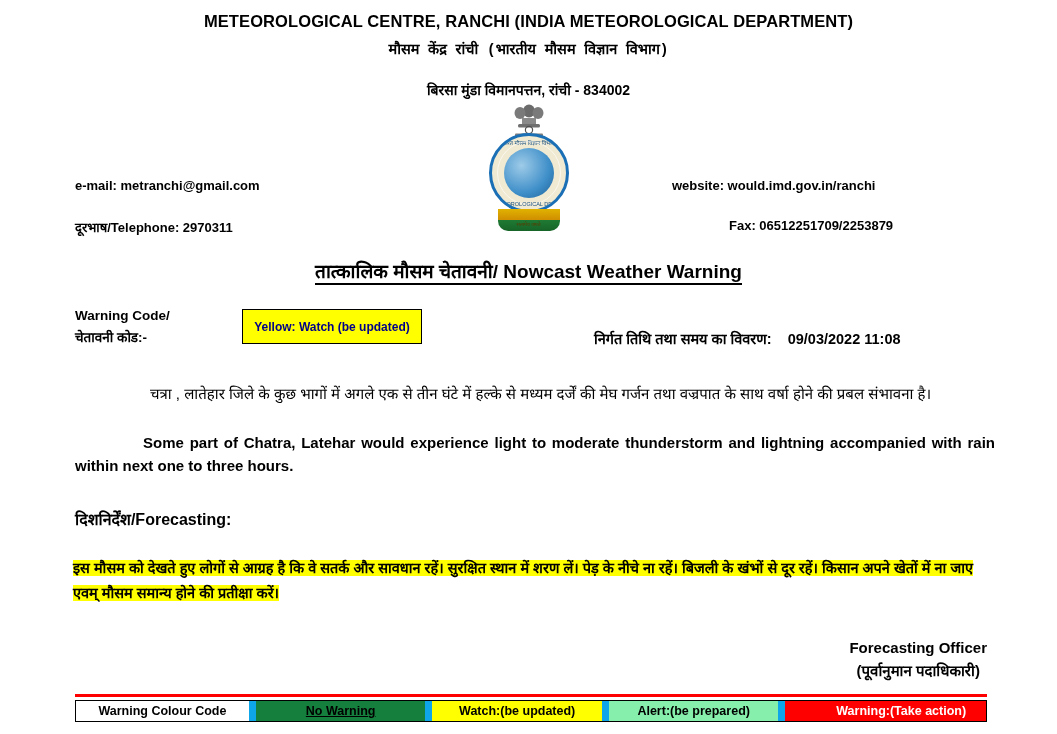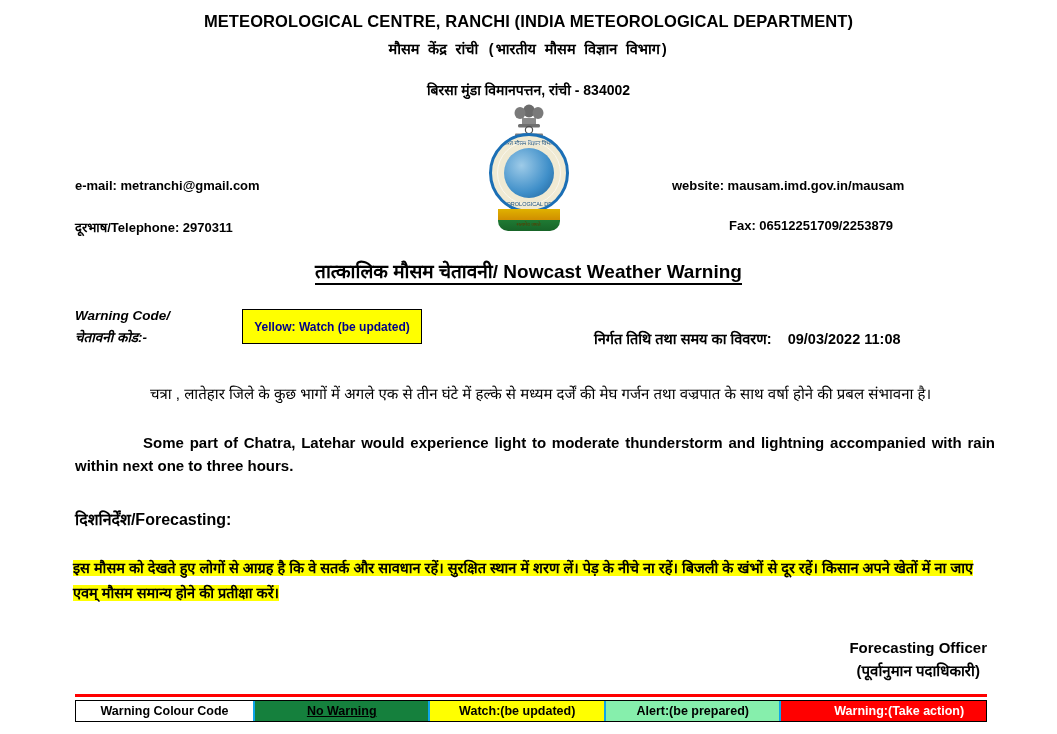--- a/index.html
+++ b/index.html
@@ -187,21 +187,20 @@
 
   
   .warncode-label {
     position: absolute;
     left: 75px;
     top: 305px;
     font-family: "Liberation Sans", sans-serif;
     font-weight: bold;
     font-size: 13.5px;
     line-height: 1.65;
-    font-style: italic;
   }
   .warncode-box {
     position: absolute;
     left: 242px;
     top: 309px;
     width: 180px;
     height: 35px;
     background: #ffff00;
     border: 1px solid #000;
     box-sizing: border-box;
@@ -297,21 +296,21 @@
     box-sizing: border-box;
   }
   .legend .cell {
     flex: 1 1 0;
     display: flex;
     align-items: center;
     justify-content: center;
     font-family: "Liberation Sans", sans-serif;
     font-weight: bold;
     font-size: 12.5px;
-    border-right: 2px solid #0ea5e9;
+    border-right: 7px solid #0ea5e9;
     box-sizing: border-box;
     color: #000;
   }
   .legend .cell:last-child { border-right: none; padding-left: 31px; }
   .legend .c0 { background: #ffffff; flex: 1.02 1 0; }
   .legend .c1 { background: #15803d; text-decoration: underline; }
   .legend .c2 { background: #ffff00; }
   .legend .c3 { background: #86efac; }
   .legend .c4 { background: #ff0000; color: #ffffff; }
   .legend-top-rule {
@@ -352,21 +351,21 @@
         <div class="ring-text" style="bottom:3px;">INDIA METEOROLOGICAL DEPARTMENT</div>
       </div>
       <div class="base">
         <div class="ribbon-text">सत्यमेव जयते</div>
       </div>
     </div>
   </div>
 
   <div class="contact">
     <div class="left">e-mail: metranchi@gmail.com</div>
-    <div class="right">website: mausam.imd.gov.in/mausam</div>
+    <div class="right">website: would.imd.gov.in/ranchi</div>
   </div>
   <div class="contact2">
     <div class="left">दूरभाष/Telephone: 2970311</div>
     <div class="right">Fax: 06512251709/2253879</div>
   </div>
 
   <div class="doc-title">
     <span class="underline">तात्कालिक मौसम चेतावनी/ Nowcast Weather Warning</span>
   </div>
 

